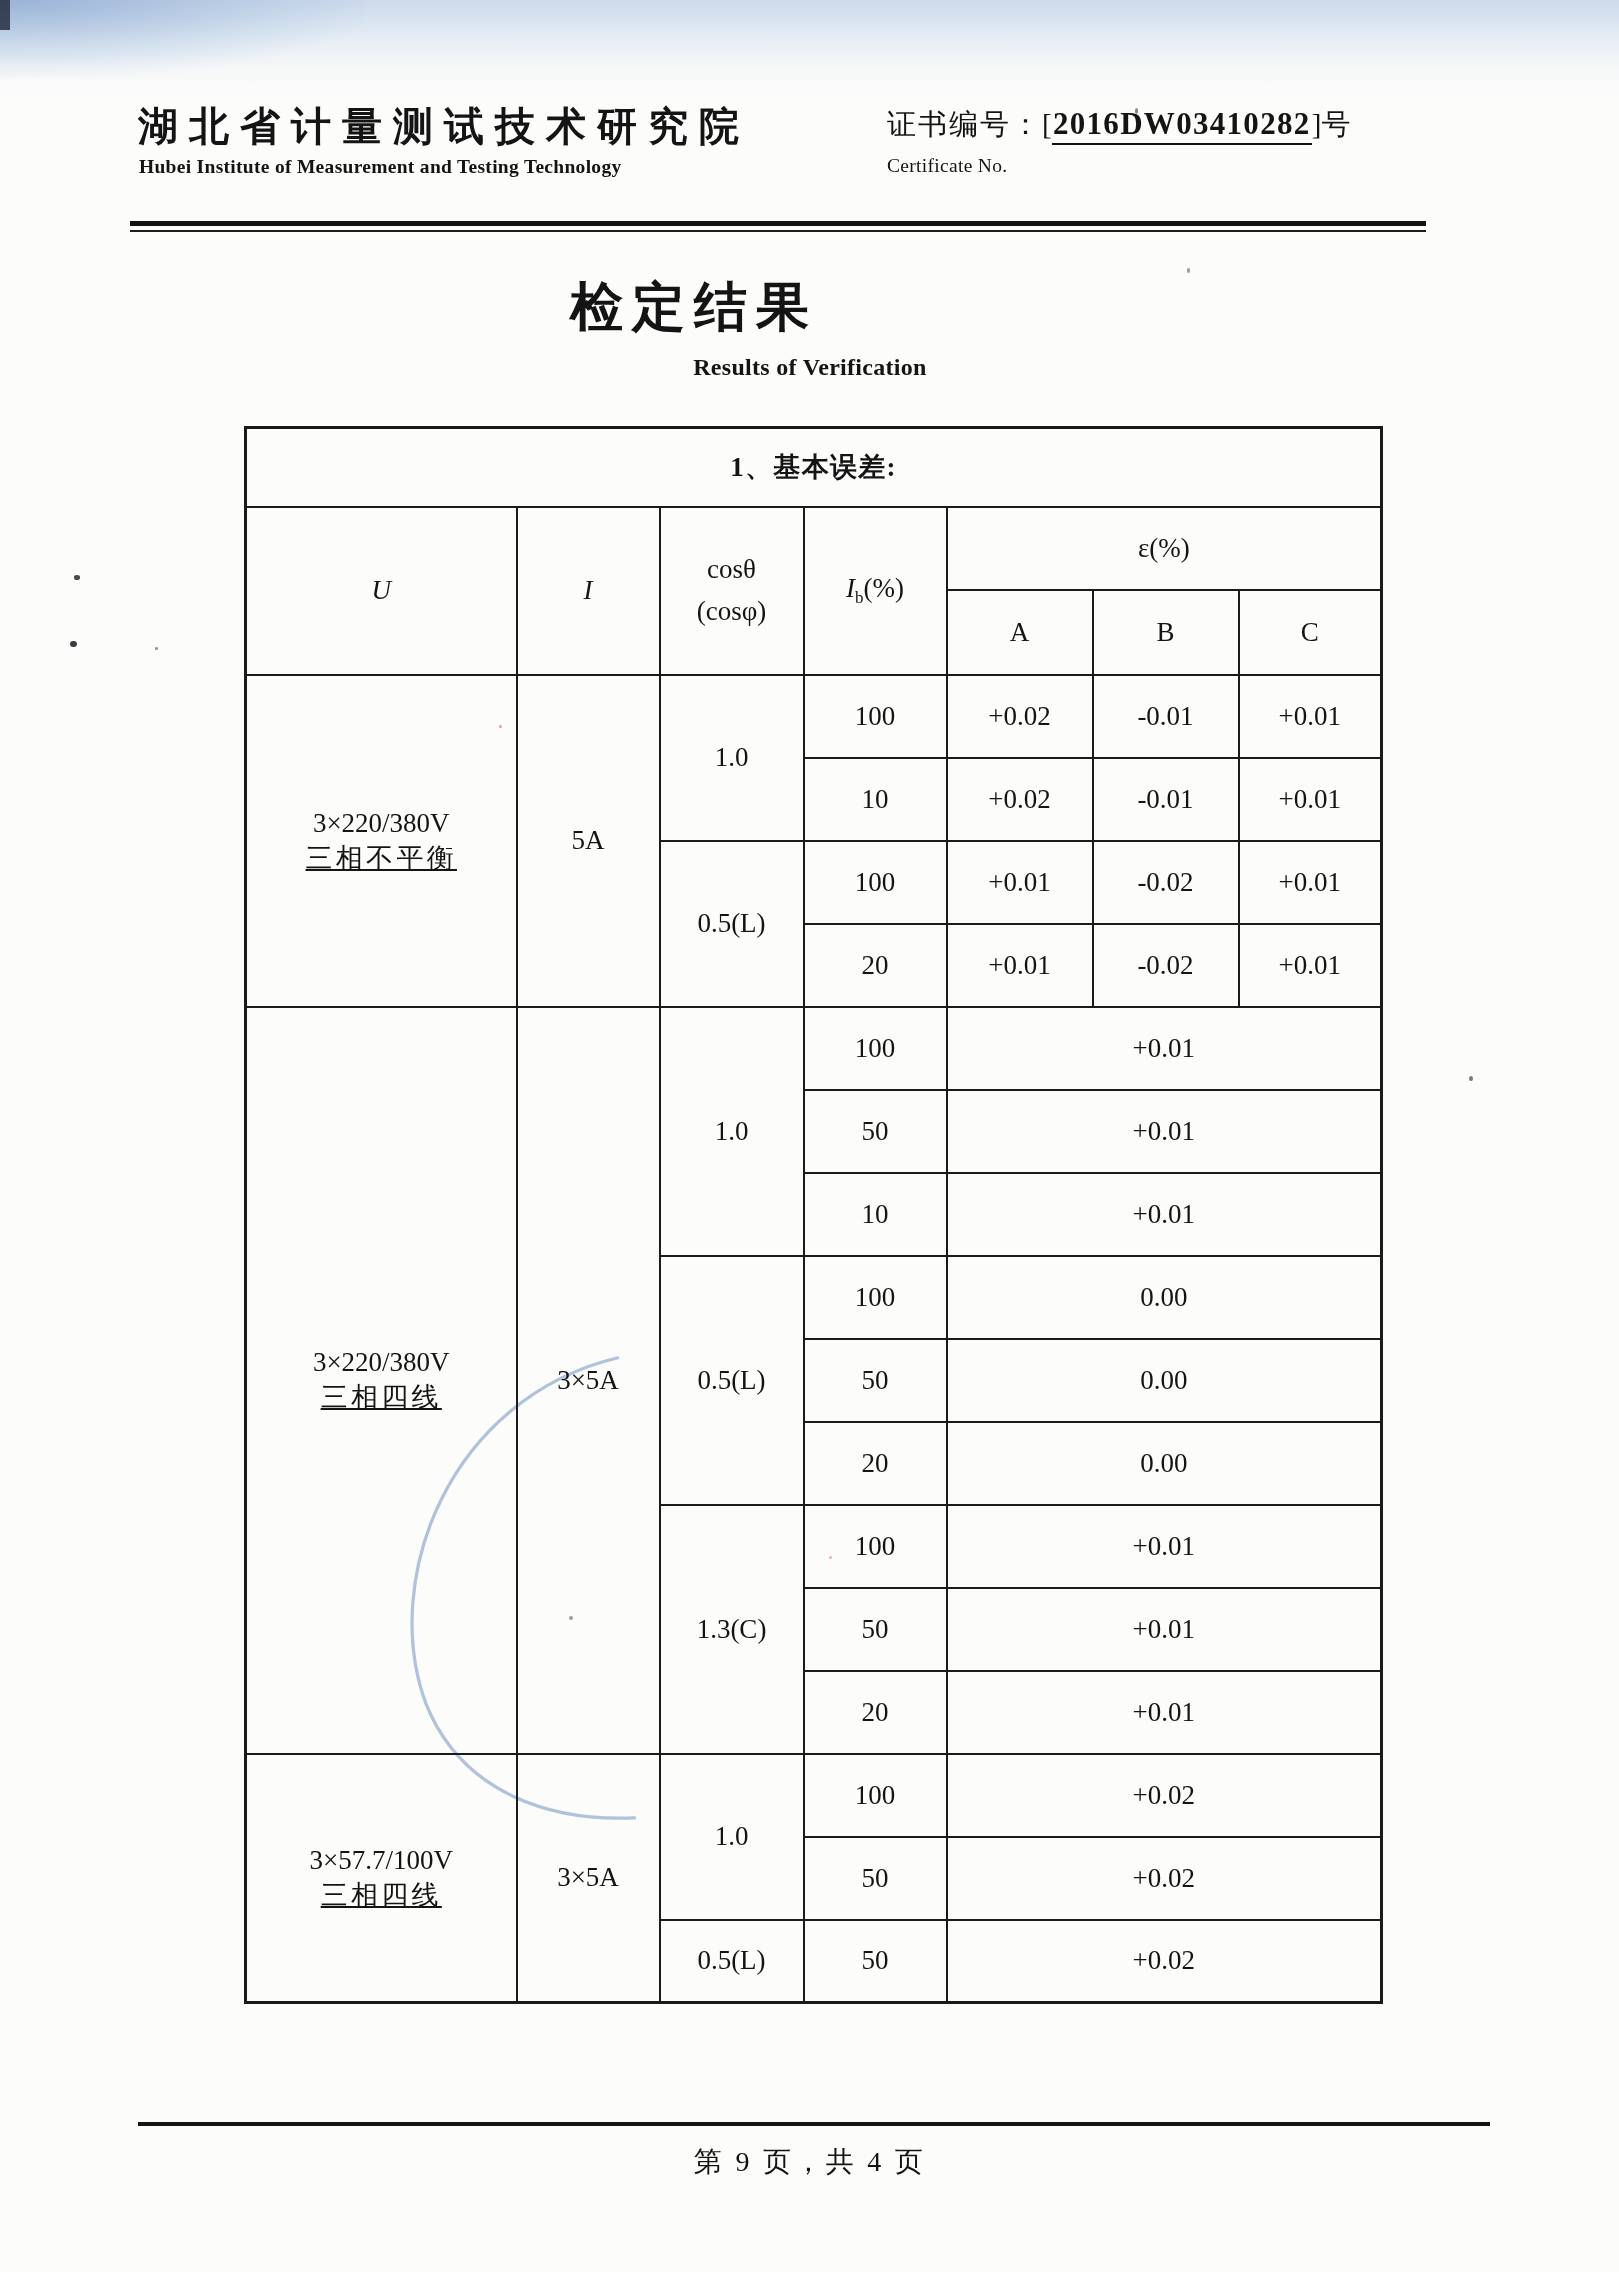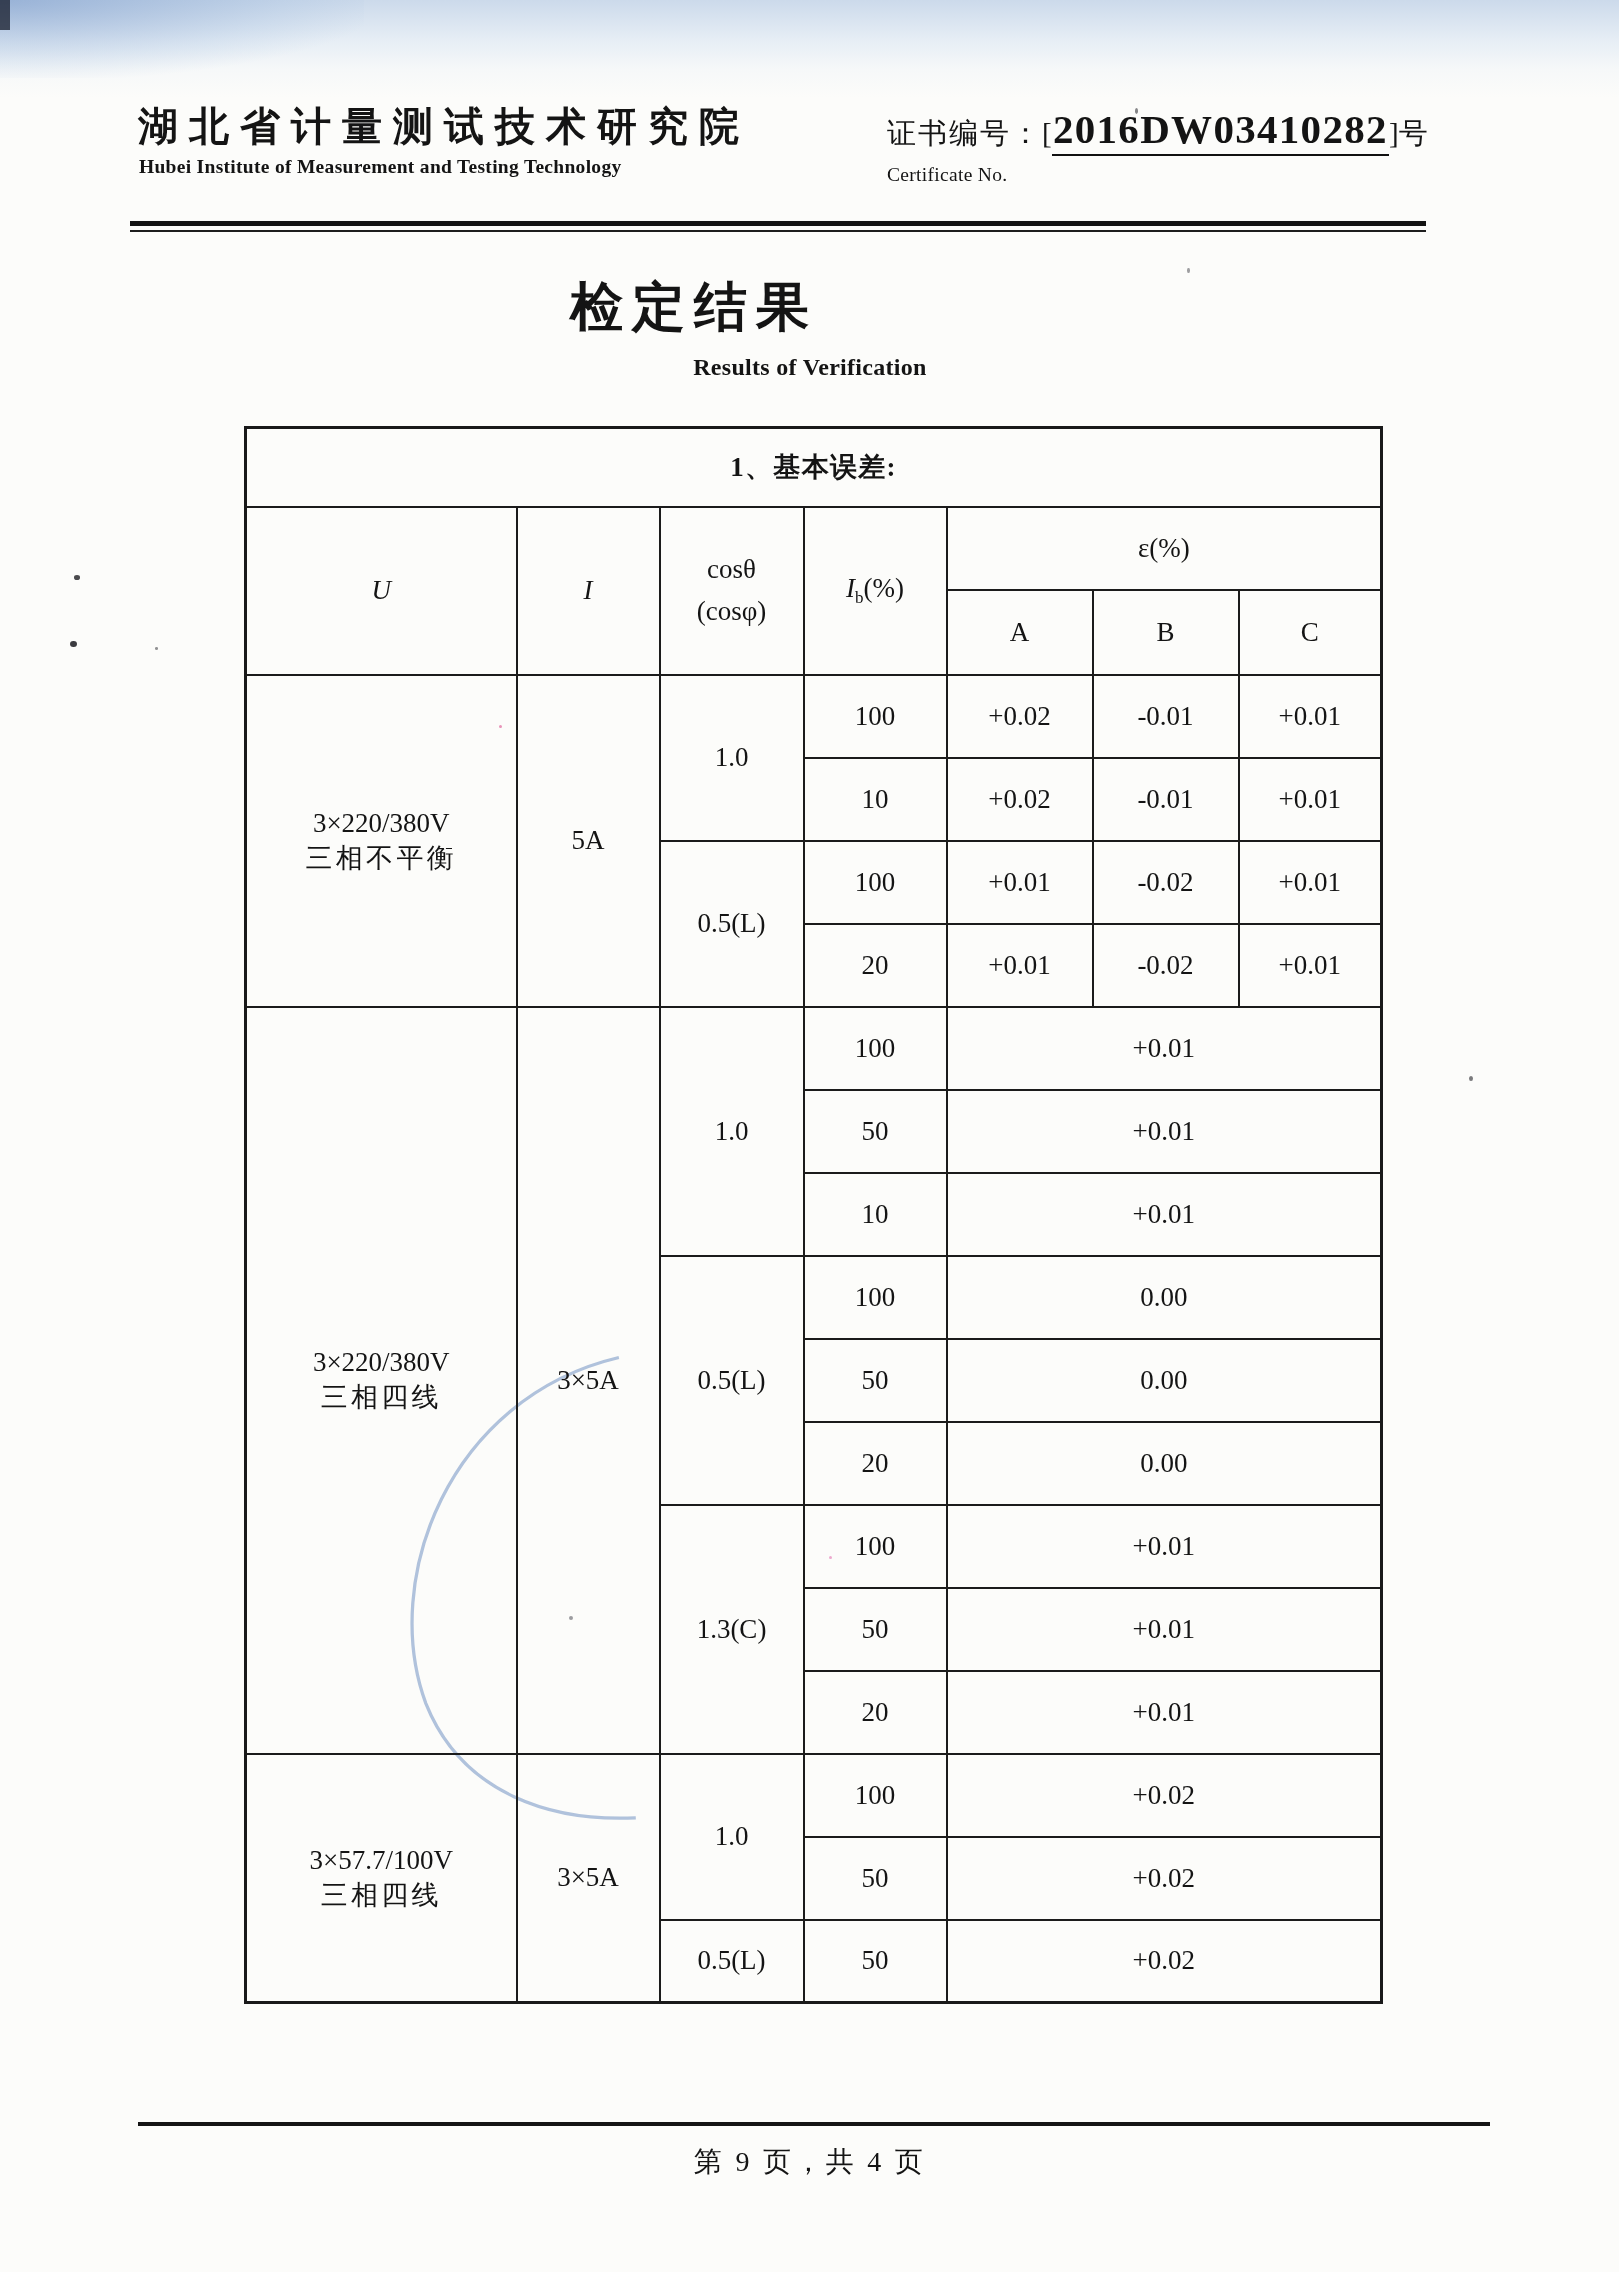--- a/index.html
+++ b/index.html
@@ -29,21 +29,21 @@
     font-size:40px;font-weight:bold;letter-spacing:11px;white-space:nowrap;
   }
   .org-en{
     position:absolute;left:139px;top:156px;
     font-size:19.5px;font-weight:600;letter-spacing:0.3px;white-space:nowrap;
   }
   .cert-block{position:absolute;left:887px;top:105px;}
   .cert-line{font-size:29px;white-space:nowrap;}
   .cert-label{letter-spacing:2px;}
   .cert-no{
-    font-weight:bold;font-size:41px;letter-spacing:1.3px;
+    font-weight:bold;font-size:31px;letter-spacing:1.3px;
     border-bottom:2.6px solid #111;padding:0 1.3px 2px 1.3px;
   }
   .cert-suffix{font-size:29px;}
   .cert-en{margin-top:10.4px;font-size:19.5px;letter-spacing:0.3px;}
   .double-rule{position:absolute;left:130px;top:221px;width:1296px;}
   .double-rule .ra{height:4.6px;background:#131313;}
   .double-rule .rb{height:2px;background:#1d1d1d;margin-top:4.6px;}
   
   .doc-title{
     position:absolute;left:0;top:272px;width:1388px;text-align:center;
@@ -72,21 +72,21 @@
   }
   td.thickb{border-bottom-width:3.9px;}
   td.eps{border-bottom-width:2.6px;font-size:28px;}
   td.tt{border-top-width:3.9px;}
   td.gt{border-top-width:2.6px;}
   .it{font-style:italic;}
   td.hd{font-size:30px;}
   td.hd sub{font-size:17px;}
   .cosline{line-height:1.55;font-size:27px;}
   .uline{line-height:1.0;}
-  .uline + .uline{margin-top:8px;letter-spacing:3.3px;}
+  .uline + .uline{margin-top:8px;letter-spacing:3.3px;text-decoration:underline;}
   .ucell{line-height:1;}
   
   .footer-rule{position:absolute;left:138px;top:2122px;width:1352px;height:3.9px;background:#141414;}
   .page-num{
     position:absolute;left:0;top:2143px;width:1620px;text-align:center;
     font-size:28px;letter-spacing:3.3px;
   }
 </style>
 </head>
 <body>

